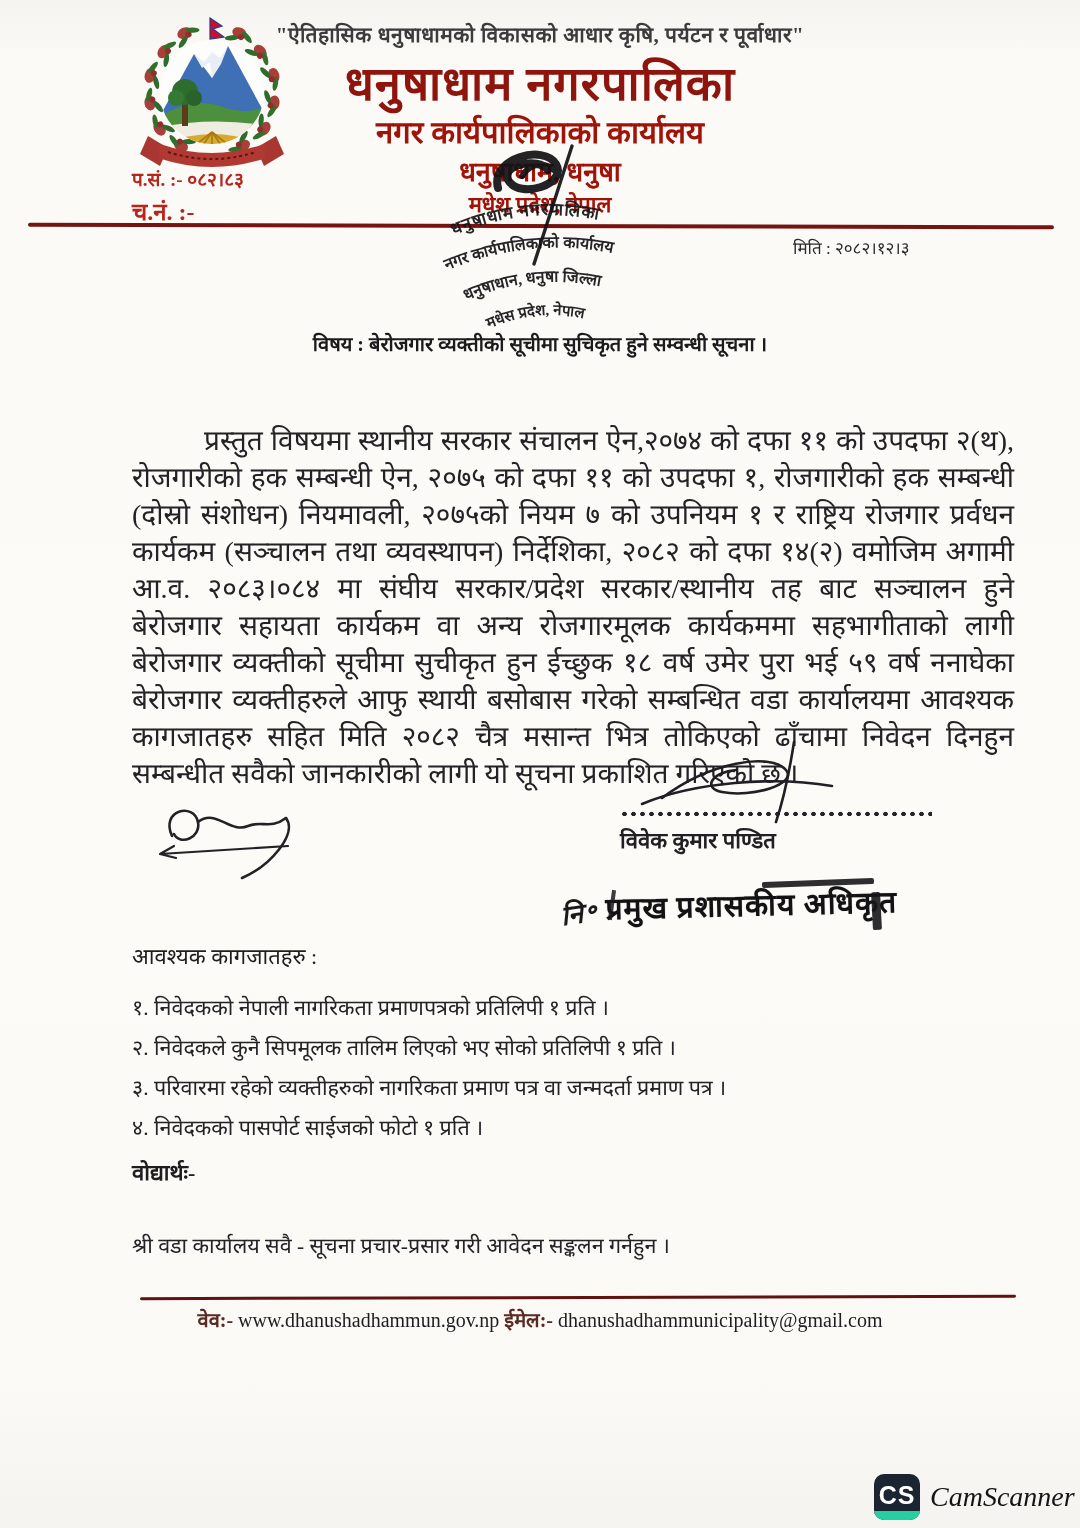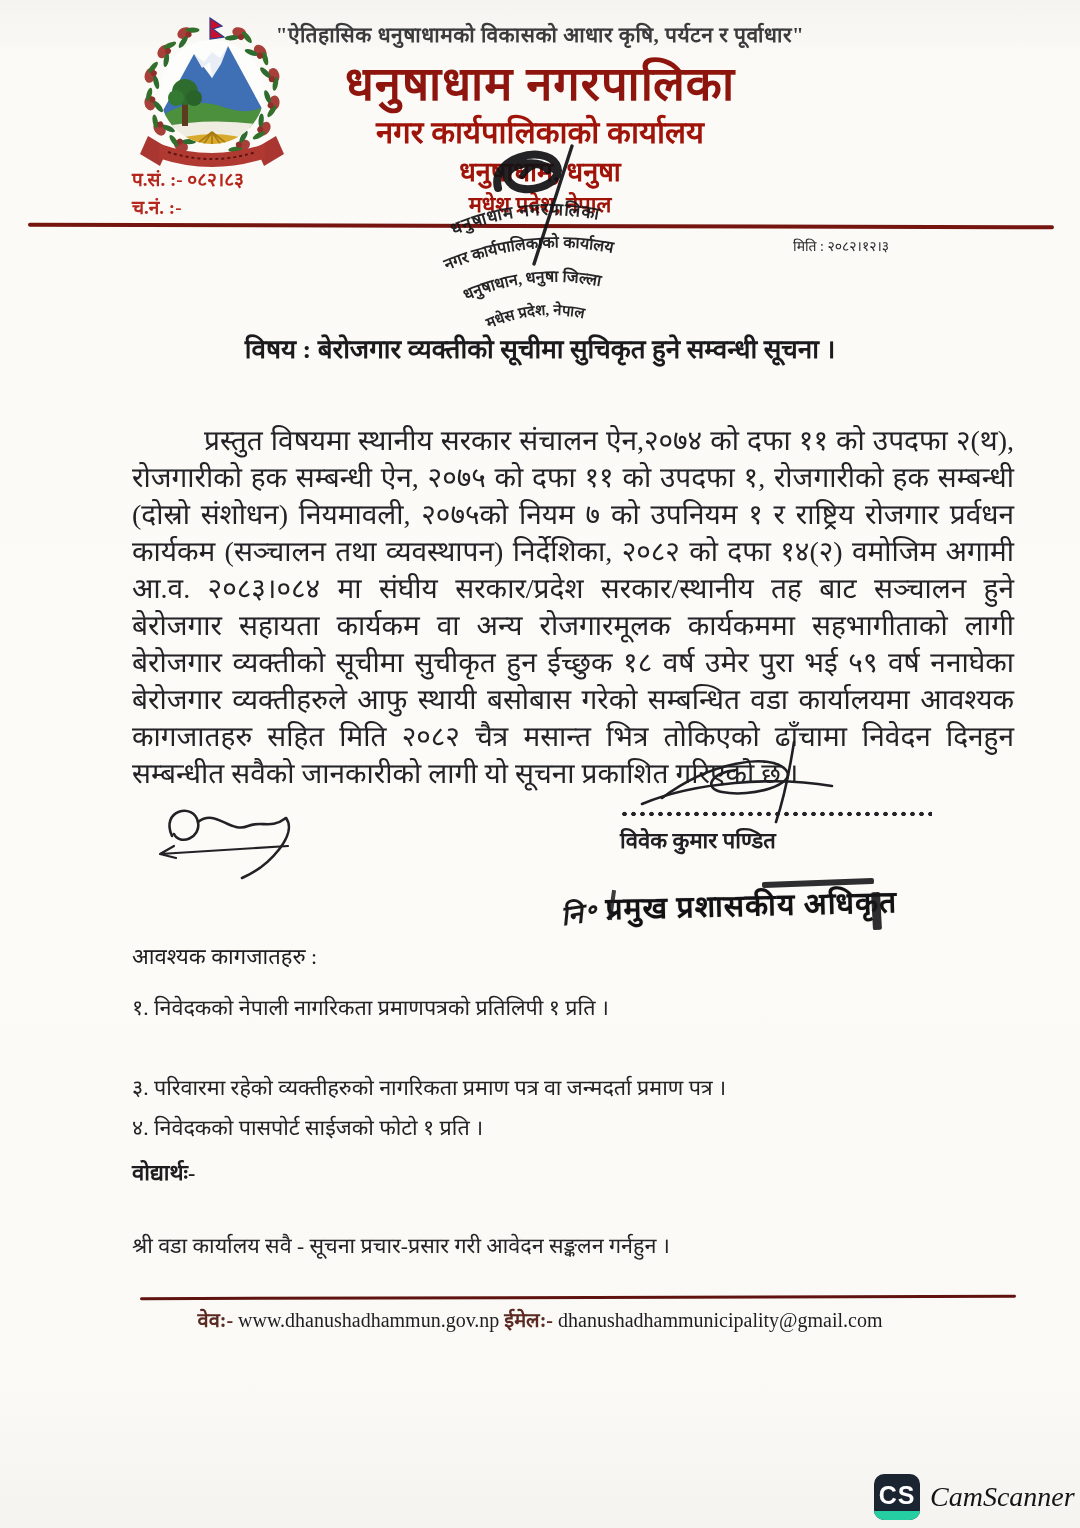--- a/index.html
+++ b/index.html
@@ -17,29 +17,29 @@
   .abs{position:absolute;}
   .center{left:0;width:1080px;text-align:center;}
 
   
   .slogan{top:20px;font-size:21px;font-weight:bold;color:#3b3b3d;letter-spacing:.5px;}
   .muni-title{top:50px;font-size:47px;font-weight:bold;color:#8e150d;letter-spacing:1px;}
   .office-title{top:110px;font-size:31px;font-weight:bold;color:#a01309;}
   .addr-line{top:152px;font-size:27px;font-weight:bold;color:#a01309;}
   .prov-line{top:188px;font-size:22px;font-weight:bold;color:#a01309;}
   .ref-no{left:132px;top:166px;font-size:19px;font-weight:bold;color:#b5261d;}
-  .ch-no{left:132px;top:194px;font-size:19px;font-weight:bold;color:#b5261d;}
+  .ch-no{left:132px;top:194px;font-size:24px;font-weight:bold;color:#b5261d;}
   .head-rule{left:28px;top:224px;width:1026px;height:4px;background:#76140f;transform:rotate(.15deg);border-radius:2px;}
-  .date-line{left:793px;top:236px;font-size:14px;color:#2a2a2e;}
+  .date-line{left:793px;top:236px;font-size:17px;color:#2a2a2e;}
 
   .emblem{left:90px;top:16px;}
   .round-stamp{left:402px;top:136px;z-index:6;}
 
   
-  .subject{top:330px;font-size:26px;font-weight:bold;color:#1b1b1d;}
+  .subject{top:330px;font-size:20px;font-weight:bold;color:#1b1b1d;}
   .body-par{
     left:132px;top:422px;width:882px;
     font-size:28px;line-height:37px;color:#232327;
     text-align:justify;text-indent:72px;
   }
 
   
   .sig-left{left:138px;top:790px;}
   .sig-right{left:598px;top:740px;z-index:3;}
   .dotline{
@@ -211,20 +211,21 @@
   <div class="abs office-stamp">
     <span class="prefix">नि॰</span>
     <span class="main">प्रमुख प्रशासकीय अधिकृत</span>
   </div>
   <div class="abs stamp-bar-top"></div>
   <div class="abs stamp-bar-end"></div>
   <div class="abs stamp-tick"></div>
 
   <div class="abs docs-head">आवश्यक कागजातहरु :</div>
   <div class="abs doc-item doc-1">१. निवेदकको नेपाली नागरिकता प्रमाणपत्रको प्रतिलिपी १ प्रति ।</div>
+  <div class="abs doc-item doc-2">२. निवेदकले कुनै सिपमूलक तालिम लिएको भए सोको प्रतिलिपी १ प्रति ।</div>
   <div class="abs doc-item doc-3">३. परिवारमा रहेको व्यक्तीहरुको नागरिकता प्रमाण पत्र वा जन्मदर्ता प्रमाण पत्र ।</div>
   <div class="abs doc-item doc-4">४. निवेदकको पासपोर्ट साईजको फोटो १ प्रति ।</div>
 
   <div class="abs cc-head">वोद्यार्थः-</div>
   <div class="abs cc-item cc-2">श्री वडा कार्यालय सवै - सूचना प्रचार-प्रसार गरी आवेदन सङ्कलन गर्नहुन ।</div>
 
   <div class="abs foot-rule"></div>
   <div class="abs center foot-text">
     <span class="dev">वेव:-</span>
     <span class="lat">www.dhanushadhammun.gov.np</span>

